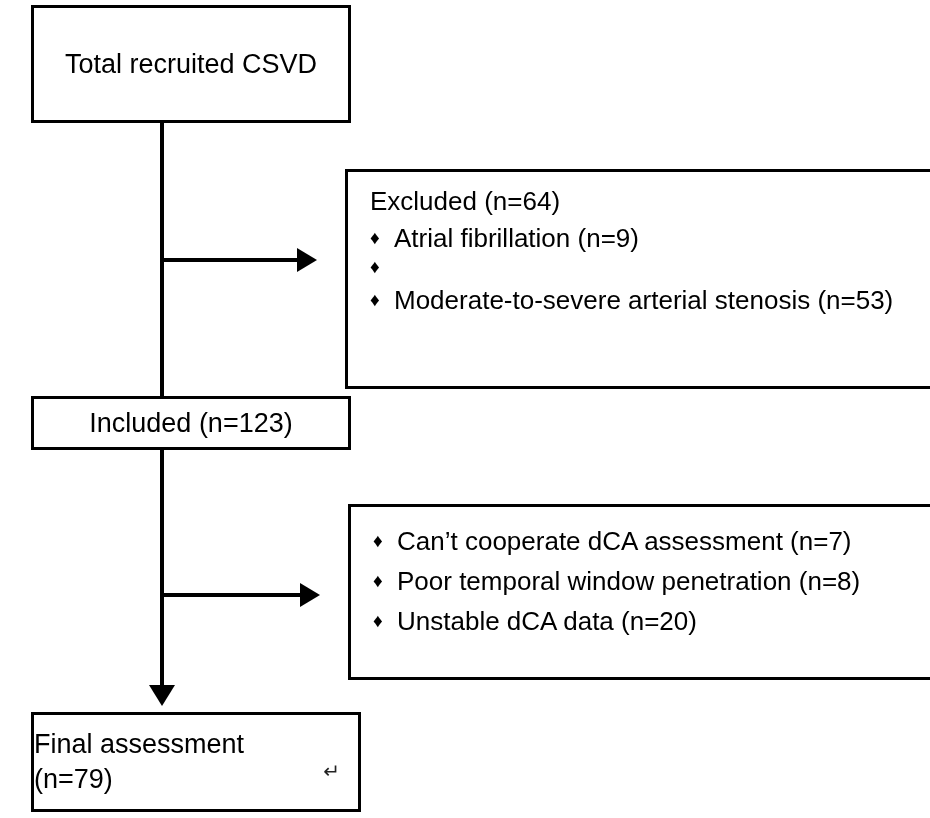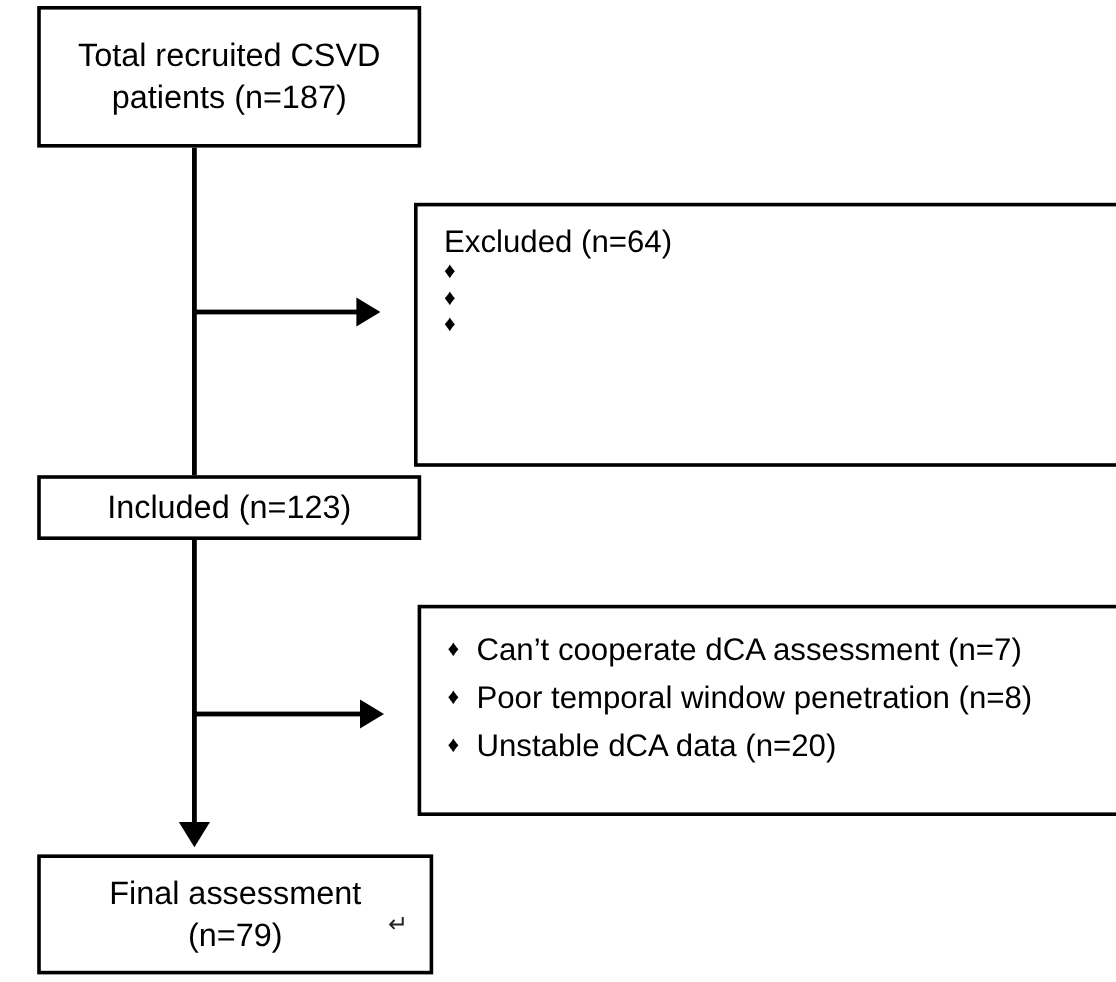--- a/index.html
+++ b/index.html
@@ -88,52 +88,53 @@
     font-size: 20px;
     color: #222222;
     line-height: 1;
   }
   .final-text-wrap {
     position: absolute;
     left: 0;
     right: 0;
     top: 50%;
     transform: translateY(-50%);
-    text-align: center;
+    text-align: left;
     font-size: 27px;
     line-height: 1.28;
   }
 </style>
 </head>
 <body>
 
 <div id="flowchart">
 
   <div class="node node-center" style="left:3px; top:5px; width:320px; height:118px;">
     <div>
       <div>Total recruited CSVD</div>
-      <div>patients (n=187)</div>
     </div>
   </div>
 
   <div class="conn v-line" style="left:160px; top:123px; height:562px;"></div>
 
   <div class="conn h-line" style="left:160px; top:258px; width:140px;"></div>
   <div class="arrow-right" style="left:297px; top:248px;"></div>
 
   <div class="node node-list" style="left:317px; top:169px; width:604px; height:220px;">
     <div class="list-title">Excluded (n=64)</div>
     <div class="bullet-row">
       <span class="bullet-glyph">♦</span>
+      <span class="bullet-text">Atrial fibrillation (n=9)</span>
     </div>
     <div class="bullet-row">
       <span class="bullet-glyph">♦</span>
     </div>
     <div class="bullet-row">
       <span class="bullet-glyph">♦</span>
+      <span class="bullet-text">Moderate-to-severe arterial stenosis (n=53)</span>
     </div>
   </div>
 
   <div class="node node-center" style="left:3px; top:396px; width:320px; height:54px;">
     <div>Included (n=123)</div>
   </div>
 
   <div class="conn h-line" style="left:160px; top:593px; width:143px;"></div>
   <div class="arrow-right" style="left:300px; top:583px;"></div>
 

